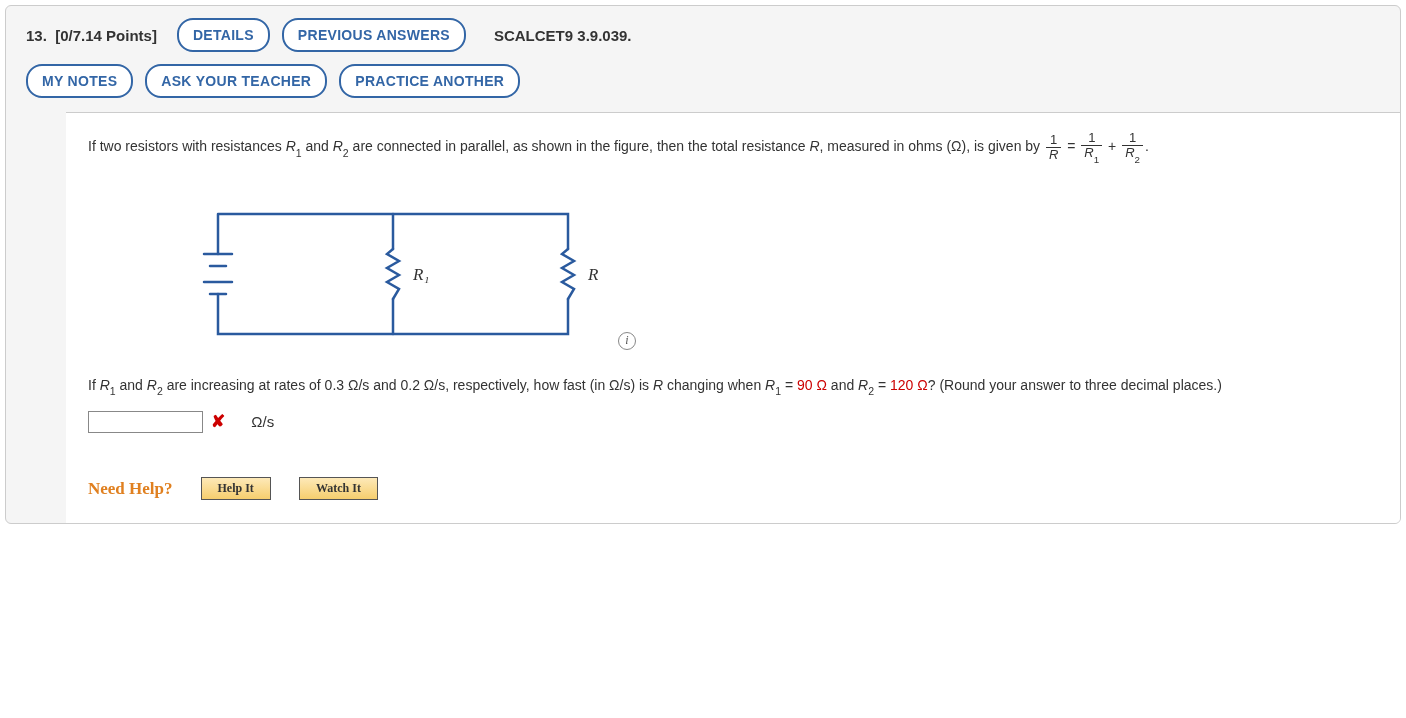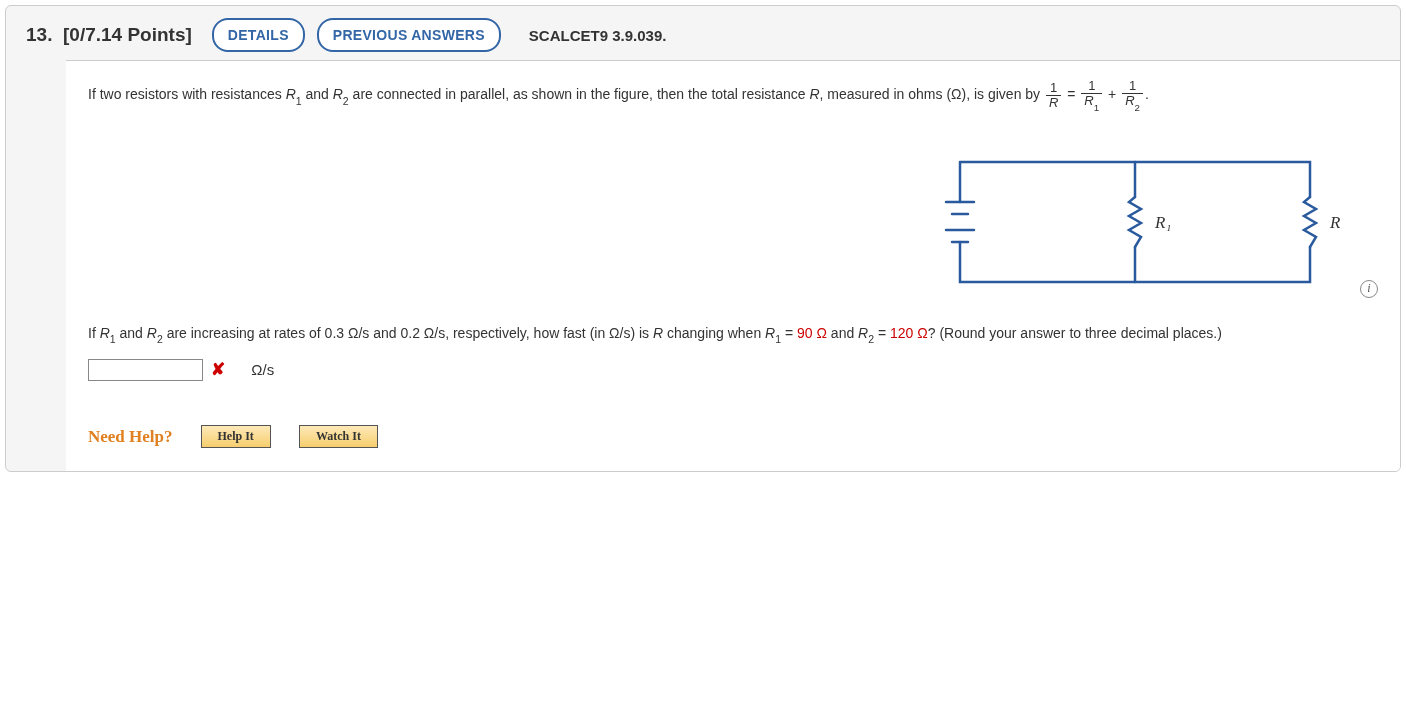--- a/index.html
+++ b/index.html
@@ -27,21 +27,21 @@
     }
     .header-row2 {
       display: flex;
       align-items: center;
       padding: 4px 20px 14px 20px;
       gap: 12px;
       flex-wrap: wrap;
     }
     .question-number {
       font-weight: bold;
-      font-size: 19px;
+      font-size: 15px;
       color: #333;
       margin-right: 8px;
     }
     .btn-outline {
       border: 2px solid #3366a6;
       background: #fff;
       color: #3366a6;
       padding: 7px 14px;
       font-size: 14px;
       font-weight: 600;
@@ -87,21 +87,20 @@
       font-size: 0.75em;
       vertical-align: sub;
       position: relative;
       top: 2px;
     }
     .circuit-wrap {
       margin: 30px 0 20px 110px;
       display: flex;
       align-items: center;
       gap: 20px;
-      justify-content: flex-end;
     }
     .info-icon {
       display: inline-flex;
       align-items: center;
       justify-content: center;
       width: 18px;
       height: 18px;
       border: 1px solid #888;
       border-radius: 50%;
       font-style: italic;
@@ -183,20 +182,25 @@
 
 <div class="question-container">
   <div class="header-row">
     <span class="question-number">
       <span>13.</span>&nbsp;&nbsp;<span>[0/7.14 Points]</span>
     </span>
     <button class="btn-outline">DETAILS</button>
     <button class="btn-outline">PREVIOUS ANSWERS</button>
     <span class="source-label">SCALCET9 3.9.039.</span>
   </div>
+  <div class="header-row2">
+    <button class="btn-outline">MY NOTES</button>
+    <button class="btn-outline">ASK YOUR TEACHER</button>
+    <button class="btn-outline">PRACTICE ANOTHER</button>
+  </div>
 
   <div class="question-body">
     <div class="problem-text">
       <span>If two resistors with resistances </span><i>R</i><span class="sub">1</span><span> and </span><i>R</i><span class="sub">2</span><span> are connected in parallel, as shown in the figure, then the total resistance </span><i>R</i><span>, measured in ohms (Ω), is given by </span>
       <span class="frac"><span class="num">1</span><span class="den"><i>R</i></span></span><span> = </span><span class="frac"><span class="num">1</span><span class="den"><i>R</i><span class="sub">1</span></span></span><span> + </span><span class="frac"><span class="num">1</span><span class="den"><i>R</i><span class="sub">2</span></span></span><span>.</span>
     </div>
 
     <div class="circuit-wrap">
       <svg width="400" height="160">
         <g stroke="#2a5a9e" stroke-width="2.5" fill="none" stroke-linecap="round">

